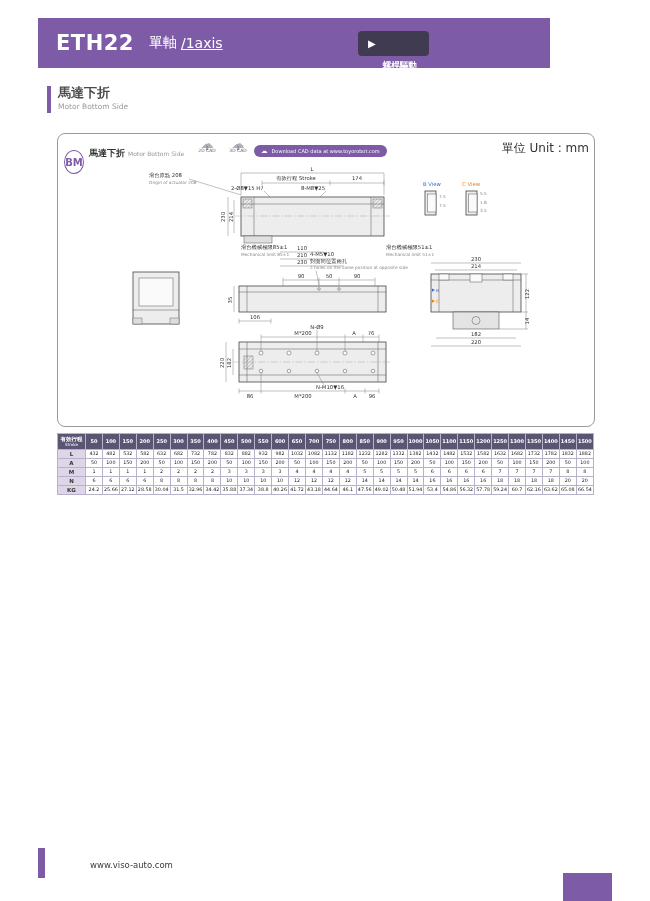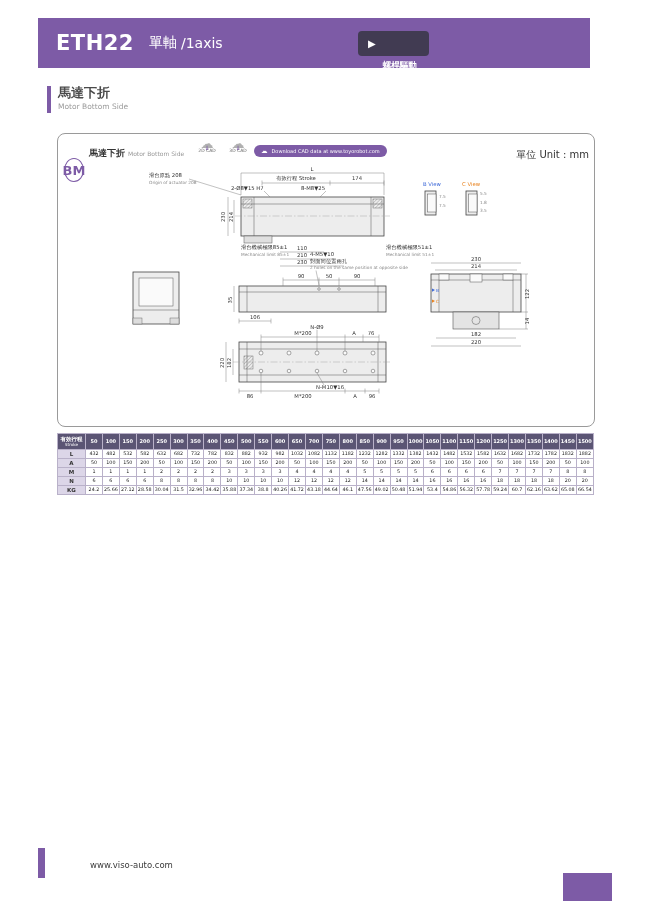--- a/index.html
+++ b/index.html
@@ -1,50 +1,50 @@
 <!DOCTYPE html>
 <html><head>
 <meta charset="utf-8">
 <style>
   html,body{margin:0;padding:0;width:650px;height:901px;background:#fff;overflow:hidden;
     font-family:"DejaVu Sans","Liberation Sans",sans-serif;}
   
-  .band{position:absolute;left:38px;top:18px;width:552px;height:50px;background:#7d5ba6;
+  .band{position:absolute;left:38px;top:18px;width:512px;height:50px;background:#7d5ba6;
         display:flex;align-items:center;padding-left:18px;box-sizing:border-box;color:#fff;}
   .model{font-size:21px;font-weight:bold;letter-spacing:.5px;}
   .type-cn{font-size:14px;margin-left:15px;}
-  .type-en{font-size:14px;margin-left:4px;font-weight:normal;}
+  .type-en{font-size:14px;margin-left:4px;font-weight:normal;text-decoration:underline;}
   .badge{position:absolute;left:320px;top:13px;height:25px;background:#413b52;border-radius:4px;
          display:flex;align-items:center;padding:0 10px;gap:7px;}
   .badge .tri{font-size:10px;color:#fff;line-height:1;}
   .badge-cn{font-size:8.5px;font-weight:bold;line-height:1.2;margin-top:48px;}
   .badge-en{font-size:4.5px;line-height:1.2;}
   
   .section-head{position:absolute;left:47px;top:86px;display:flex;gap:7px;}
   .sec-bar{width:4px;height:27px;background:#7d5ba6;}
   .sec-cn{font-size:13px;font-weight:bold;color:#4a4a4a;line-height:1.1;}
   .sec-en{font-size:7.5px;color:#9a9a9a;margin-top:2px;}
   
   .panel{position:absolute;left:57px;top:133px;width:538px;height:294px;border:1px solid #9a9a9a;
          border-radius:8px;box-sizing:border-box;}
-  .bm{position:absolute;left:6px;top:24px;width:20px;height:24px;border:1.6px solid #7d5ba6;
-      border-radius:50%;color:#7d5ba6;font-size:13px;font-weight:bold;display:flex;
+  .bm{position:absolute;left:6px;top:16px;width:20px;height:24px;border:1.6px solid #7d5ba6;
+      border-radius:50%;color:#7d5ba6;font-size:10px;font-weight:bold;display:flex;
       align-items:center;justify-content:center;box-sizing:border-box;}
   .p-title{position:absolute;left:31px;top:13px;font-size:9px;font-weight:bold;color:#333;}
   .p-sub{font-size:6px;color:#999;font-weight:normal;margin-left:3px;}
   .clouds{position:absolute;left:138px;top:3px;display:flex;gap:9px;}
   .cloud{position:relative;text-align:center;width:22px;}
   .cloud-glyph{font-size:13px;color:#b0b0b0;line-height:1.1;}
   .cloud-arrow{position:absolute;left:50%;top:7px;transform:translateX(-50%);font-size:6px;
                color:#7d5ba6;font-weight:bold;}
   .cloud-label{font-size:4.5px;color:#666;margin-top:-3px;}
   .pill{position:absolute;left:196px;top:11px;height:12px;background:#7d5ba6;border-radius:7px;
         color:#fff;font-size:5px;display:flex;align-items:center;padding:0 7px;gap:4px;}
   .pill-icon{font-size:6.5px;line-height:1;}
-  .unit{position:absolute;right:5px;top:14px;font-size:10px;color:#333;}
+  .unit{position:absolute;right:5px;top:6px;font-size:12px;color:#333;}
   .drawing{position:absolute;left:0;top:30px;width:536px;height:264px;}
   
   svg text{font-family:"DejaVu Sans",sans-serif;fill:#333;}
   .t5{font-size:5.3px;}
   .t45{font-size:4.3px;fill:#888;}
   .mid{text-anchor:middle;}
   .ol{stroke:#444;fill:#ededed;stroke-width:.8;}
   .il{stroke:#555;stroke-width:.5;fill:none;}
   .fl{fill:#fafafa;stroke:#555;stroke-width:.5;}
   .dim{stroke:#777;stroke-width:.45;fill:none;}

